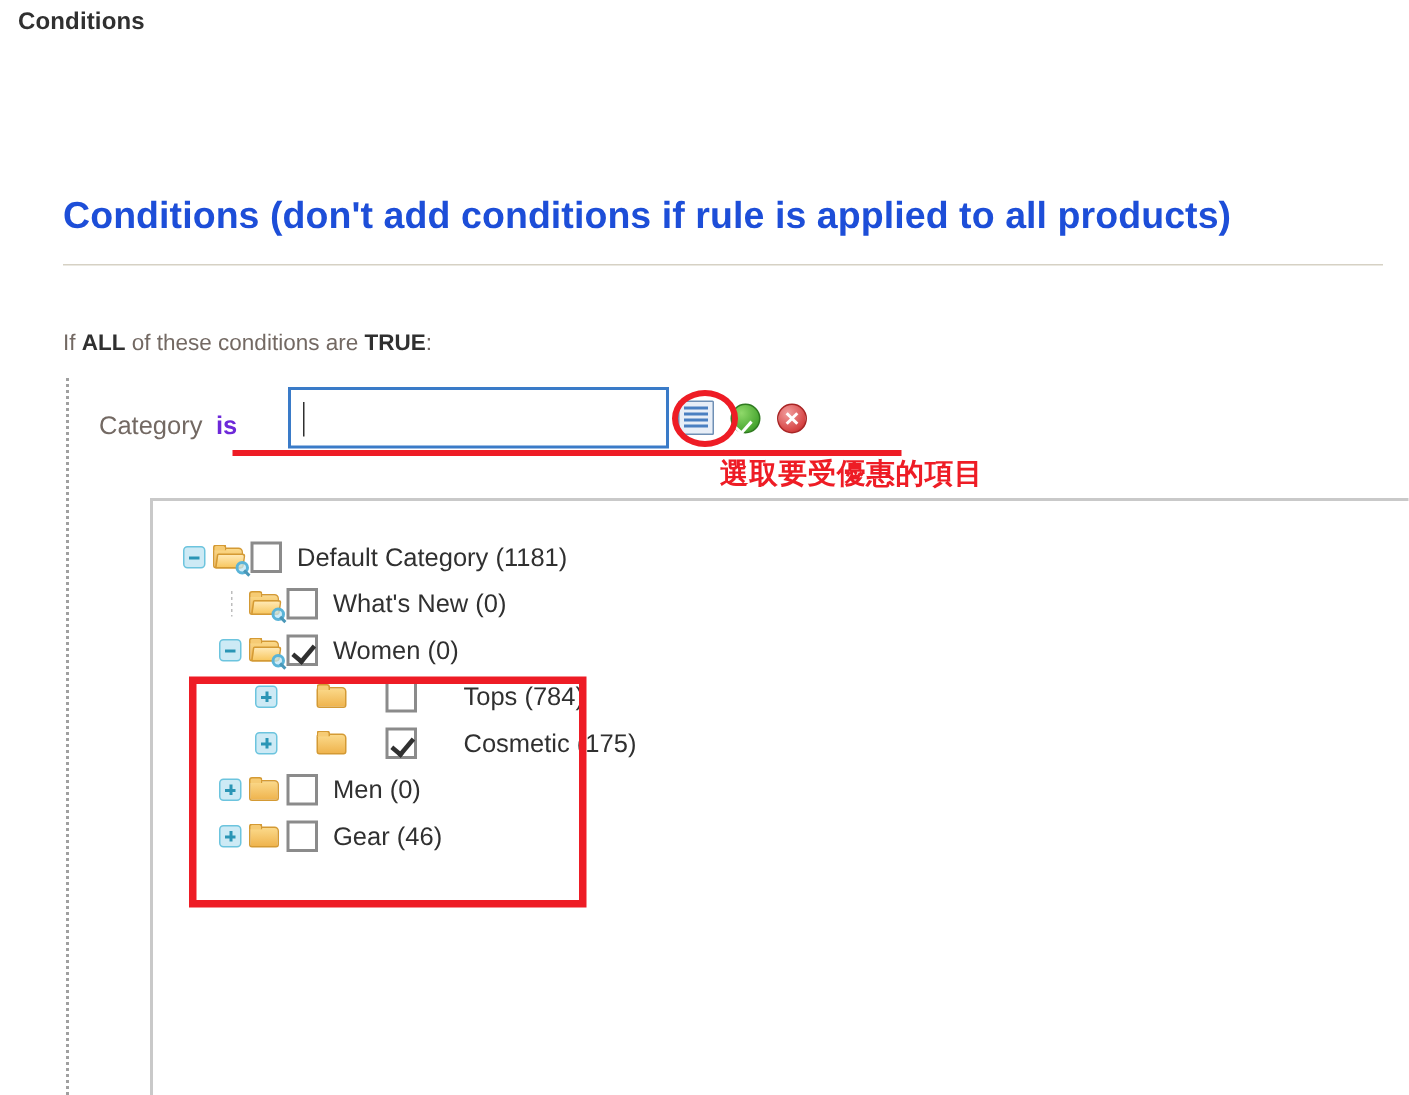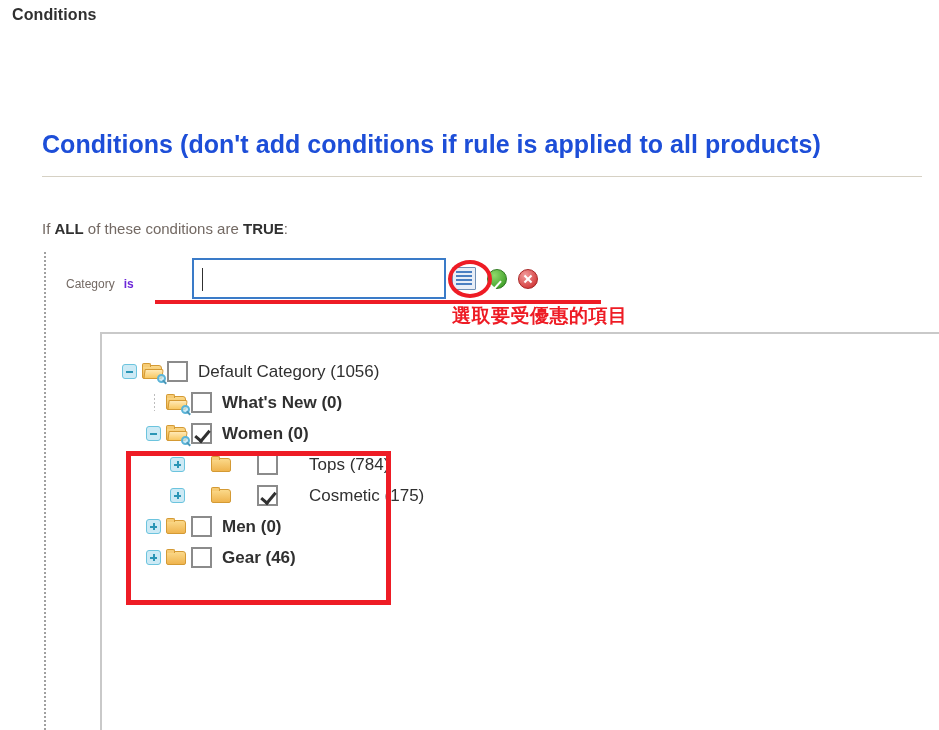--- a/index.html
+++ b/index.html
@@ -69,21 +69,21 @@
     border-left: 2px dotted #a0a0a0;
   }
 
   .cond-row {
     position: absolute;
     left: 66px;
     top: 266px;
     height: 36px;
     display: flex;
     align-items: center;
-    font-size: 12px;
+    font-size: 17px;
     white-space: nowrap;
   }
   .cond-attr {
     color: #736963;
   }
   .cond-op {
     color: #6d28d9;
     font-weight: bold;
     margin-left: 9px;
   }
@@ -192,21 +192,21 @@
   .anno-underline {
     position: absolute;
     left: 155px;
     top: 300px;
     width: 446px;
     height: 4px;
     background: #ee1c25;
   }
   .anno-text {
     position: absolute;
-    left: 452px;
+    left: 480px;
     top: 303px;
     font-size: 19px;
     font-weight: bold;
     color: #ee1c25;
     letter-spacing: 0.5px;
     white-space: nowrap;
   }
   .anno-box {
     position: absolute;
     left: 126px;
@@ -236,21 +236,21 @@
 
   .tree-row {
     display: flex;
     align-items: center;
     height: 31px;
     white-space: nowrap;
     font-size: 17px;
     color: #303030;
   }
   .tree-row.lvl0 { padding-left: 20px; }
-  .tree-row.lvl1 { padding-left: 44px; font-weight: bold; }
+  .tree-row.lvl1 { padding-left: 44px; }
   .tree-row.lvl2 { padding-left: 68px; gap: 21px; }
 
   
   .expander {
     width: 17px;
     height: 17px;
     position: relative;
     flex: 0 0 auto;
     margin-right: 3px;
   }
@@ -411,21 +411,21 @@
   <div class="tree" id="tree-root">
       <div class="tree-row lvl0">
         <span class="expander has minus"></span>
         <span class="folder open">
           <span class="back"></span>
           <span class="tab"></span>
           <span class="front"></span>
           <span class="mag"></span>
         </span>
         <span class="chk"></span>
-        <span class="tree-label">Default Category (1056)</span>
+        <span class="tree-label">Default Category (1181)</span>
       </div>
       <div class="tree-row lvl1">
         <span class="expander none"></span>
         <span class="folder open">
           <span class="back"></span>
           <span class="tab"></span>
           <span class="front"></span>
           <span class="mag"></span>
         </span>
         <span class="chk"></span>

